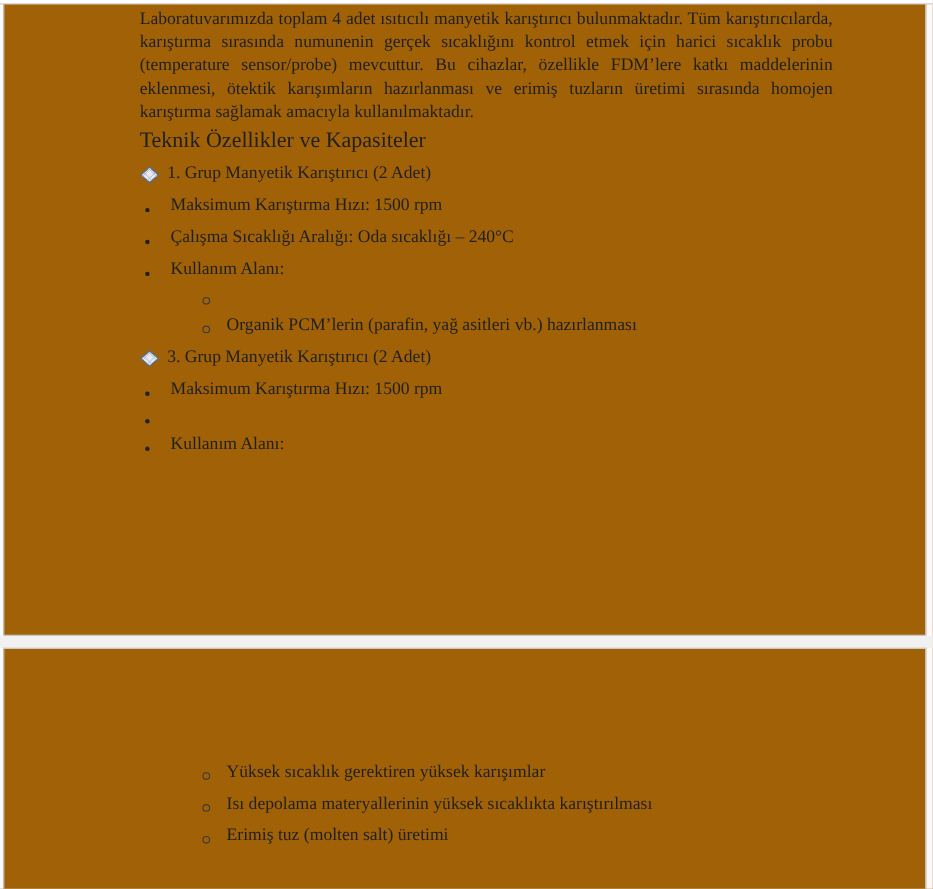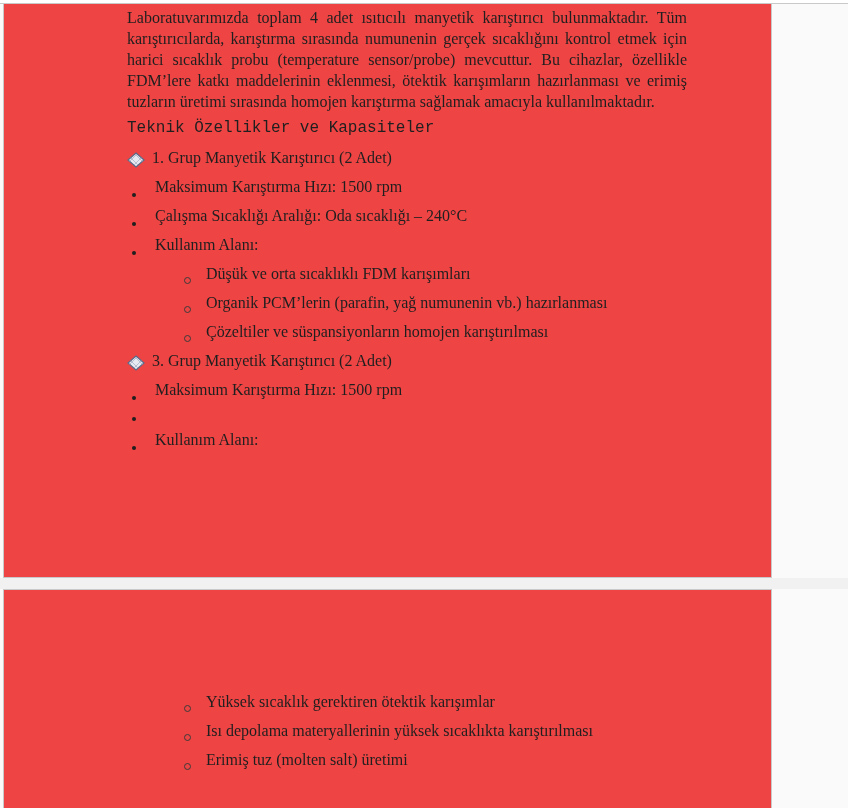--- a/index.html
+++ b/index.html
@@ -14,23 +14,23 @@
     font-family: "Liberation Serif", "DejaVu Serif", serif;
     color: #1f1f1f;
   }
   .top-strip {
     height: 3px;
     background: #ffffff;
     border-bottom: 1px solid #c9c9c9;
   }
   .page {
     margin-left: 3px;
-    width: 769px;
+    width: 839px;
     box-sizing: border-box;
-    background: #ef4444;
+    background: #a16207;
     border-left: 1px solid #c9c9c9;
     border-right: 1px solid #c9c9c9;
   }
   .page-1 {
     height: 574px;
     border-bottom: 1px solid #c9c9c9;
     padding: 3px 84px 0 123px;
   }
   .page-gap {
     height: 11px;
@@ -41,28 +41,27 @@
     border-top: 1px solid #c9c9c9;
     padding: 101px 84px 0 123px;
   }
   .para {
     font-size: 16px;
     line-height: 21px;
     text-align: justify;
     margin: 0 0 6px 0;
   }
   .heading {
-    font-size: 16px;
+    font-size: 20px;
     line-height: 21px;
     margin: 0 0 8px 0;
-    font-family: Liberation Mono, monospace;
   }
   .li {
     display: flex;
-    align-items: flex-end;
+    align-items: center;
     font-size: 16px;
     line-height: 21px;
     margin: 0 0 8px 0;
   }
   .li .marker {
     box-sizing: border-box;
     flex-shrink: 0;
   }
   .li-diamond .marker { width: 25px; padding-top: 3px; }
   .li-bullet  .marker { width: 28px; padding-left: 5px; }
@@ -139,36 +138,29 @@
     <span class="marker">
         <span class="dot"></span>
       </span>
     <span>Kullanım Alanı:</span>
   </div>
 
   <div class="li li-circle">
     <span class="marker">
         <span class="circ"></span>
       </span>
-    <span>Düşük ve orta sıcaklıklı FDM karışımları</span>
-  </div>
-
-  <div class="li li-circle">
-    <span class="marker">
-        <span class="circ"></span>
-      </span>
-    <span>Organik PCM’lerin (parafin, yağ numunenin vb.) hazırlanması</span>
-  </div>
-
-  <div class="li li-circle">
-    <span class="marker">
-        <span class="circ"></span>
-      </span>
-    <span>Çözeltiler ve süspansiyonların homojen karıştırılması</span>
-  </div>
+  </div>
+
+  <div class="li li-circle">
+    <span class="marker">
+        <span class="circ"></span>
+      </span>
+    <span>Organik PCM’lerin (parafin, yağ asitleri vb.) hazırlanması</span>
+  </div>
+
 
   <div class="li li-diamond">
     <span class="marker">
       <svg class="diamond-svg" width="18" height="16" viewBox="0 0 18 16">
         <defs>
           <clipPath id="dclip2">
               <polygon points="9,1 17,8 9,15 1,8"></polygon>
             </clipPath>
         </defs>
         <polygon points="9,1 17,8 9,15 1,8" fill="#e7eaf1" stroke="#5b6a88" stroke-width="1.2"></polygon>
@@ -210,21 +202,21 @@
 </div>
 
 <div class="page-gap"></div>
 
 <div class="page page-2">
 
   <div class="li li-circle">
     <span class="marker">
         <span class="circ"></span>
       </span>
-    <span>Yüksek sıcaklık gerektiren ötektik karışımlar</span>
+    <span>Yüksek sıcaklık gerektiren yüksek karışımlar</span>
   </div>
 
   <div class="li li-circle">
     <span class="marker">
         <span class="circ"></span>
       </span>
     <span>Isı depolama materyallerinin yüksek sıcaklıkta karıştırılması</span>
   </div>
 
   <div class="li li-circle">

